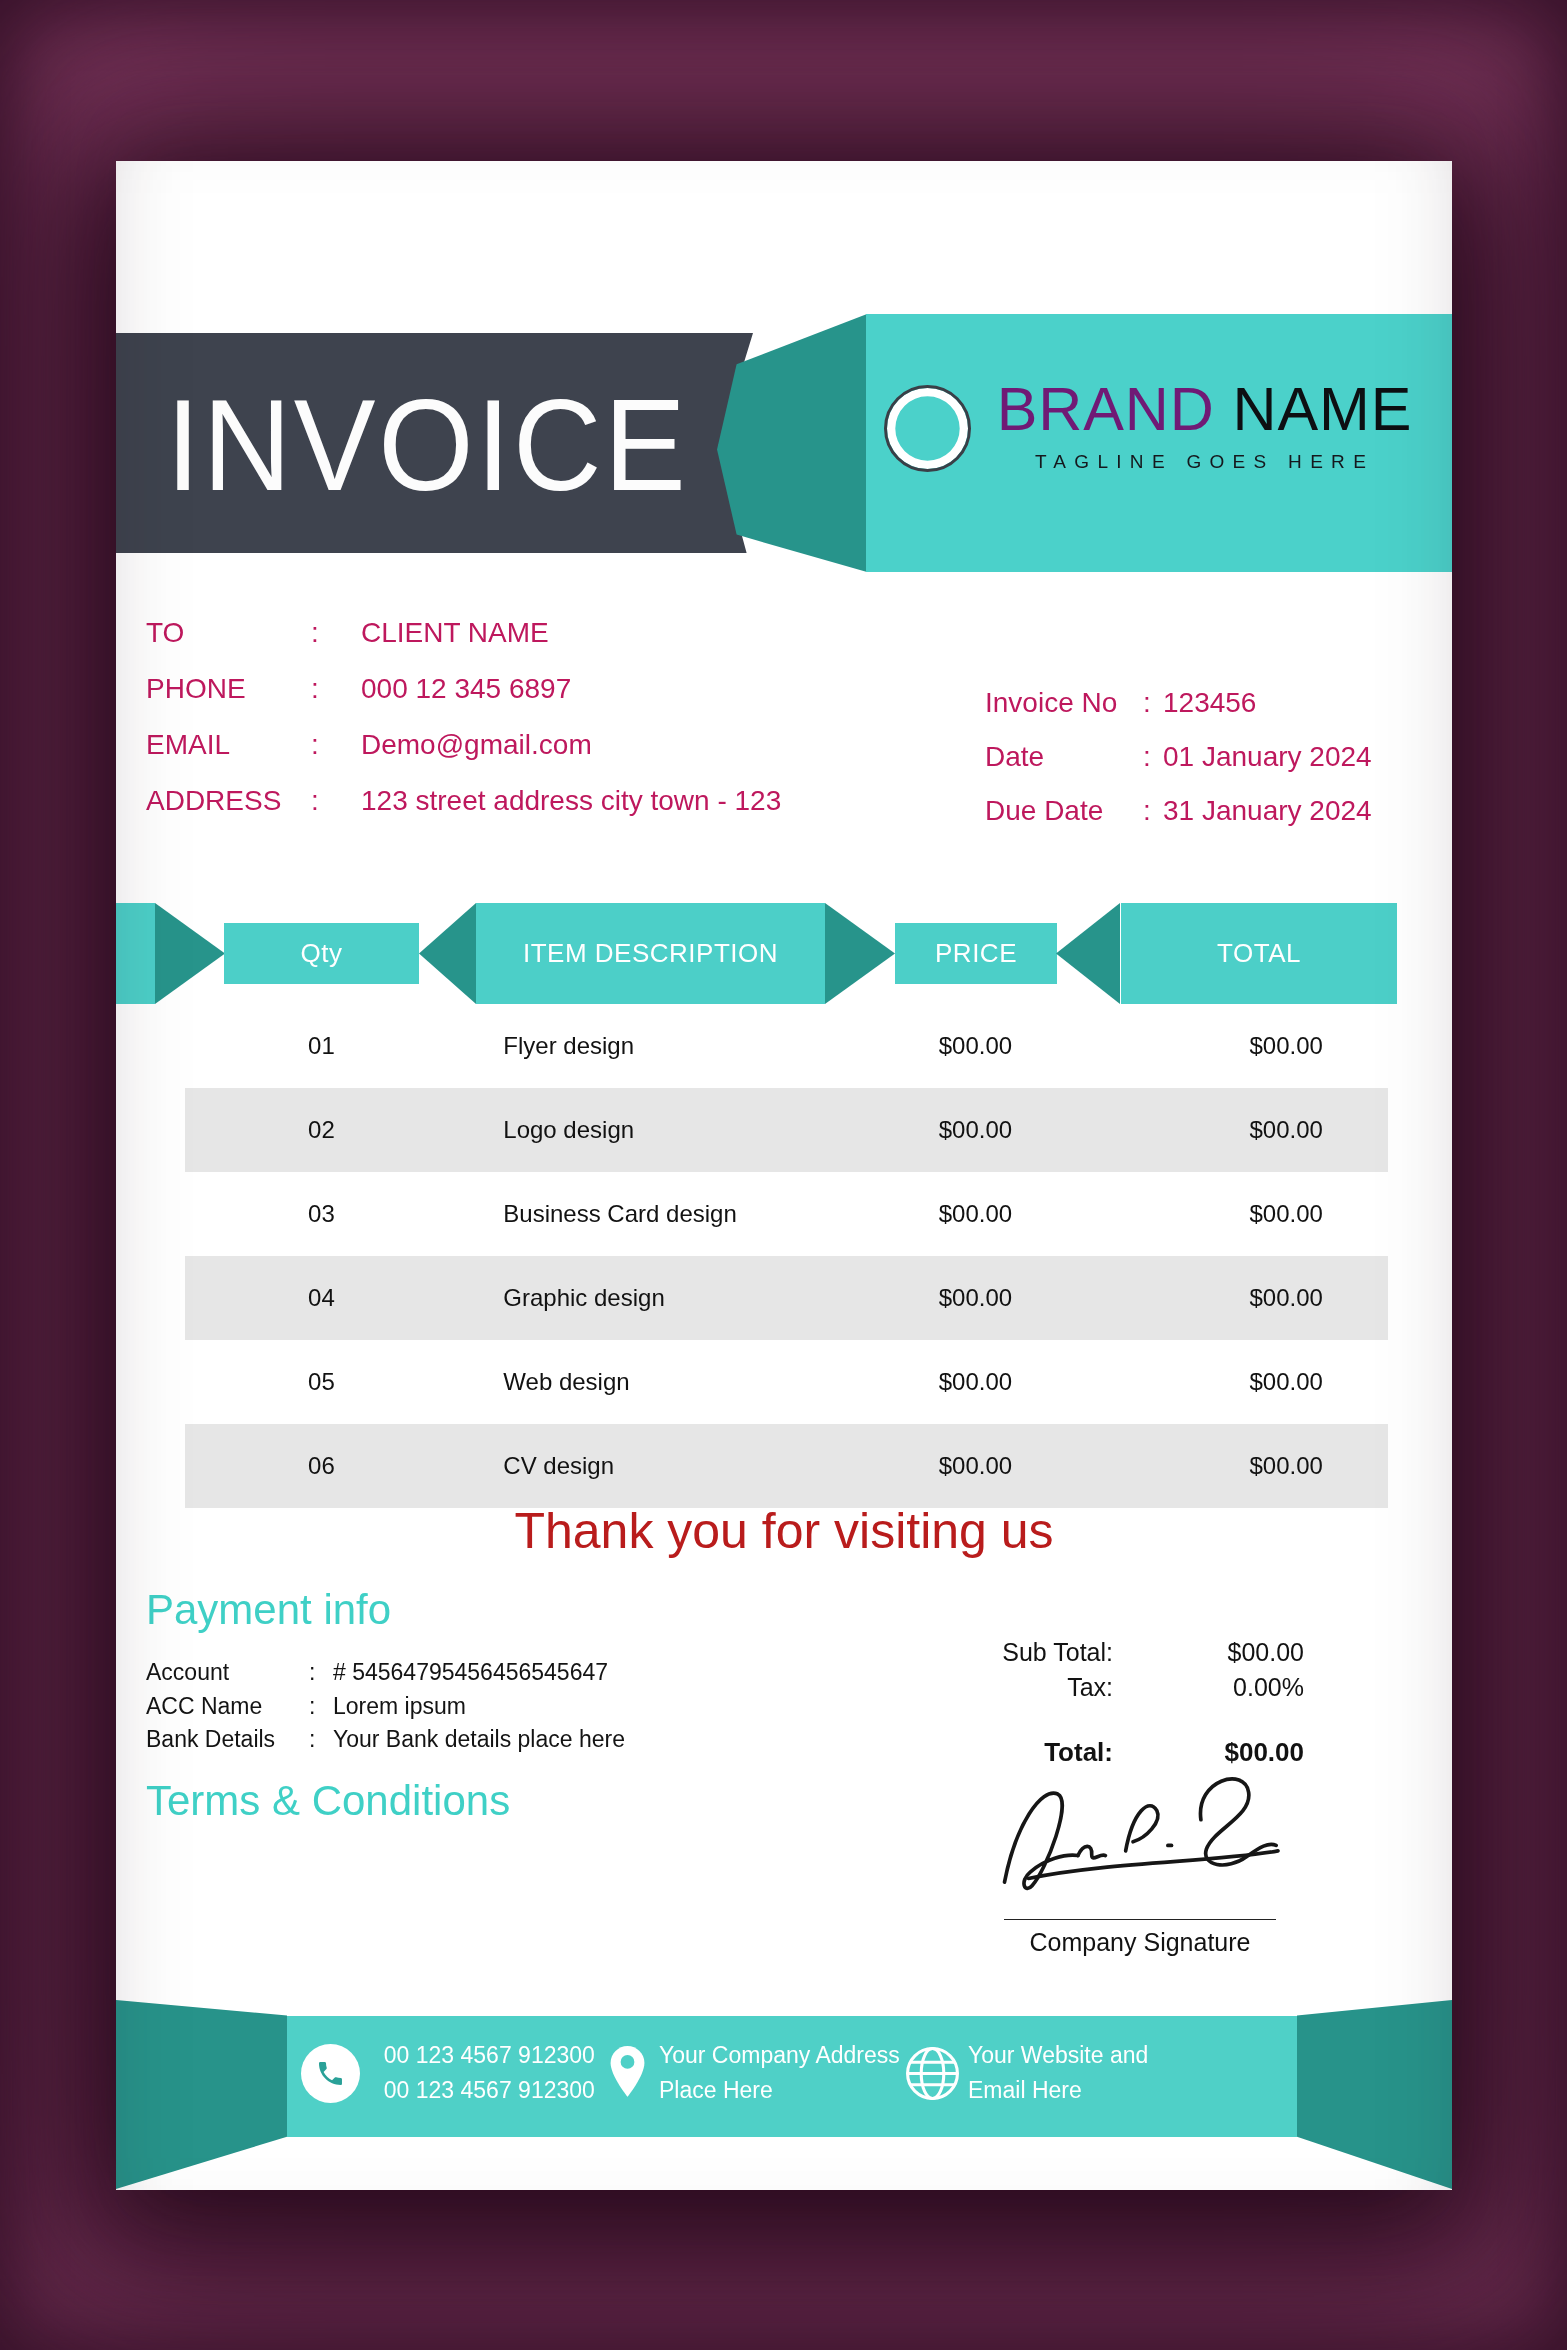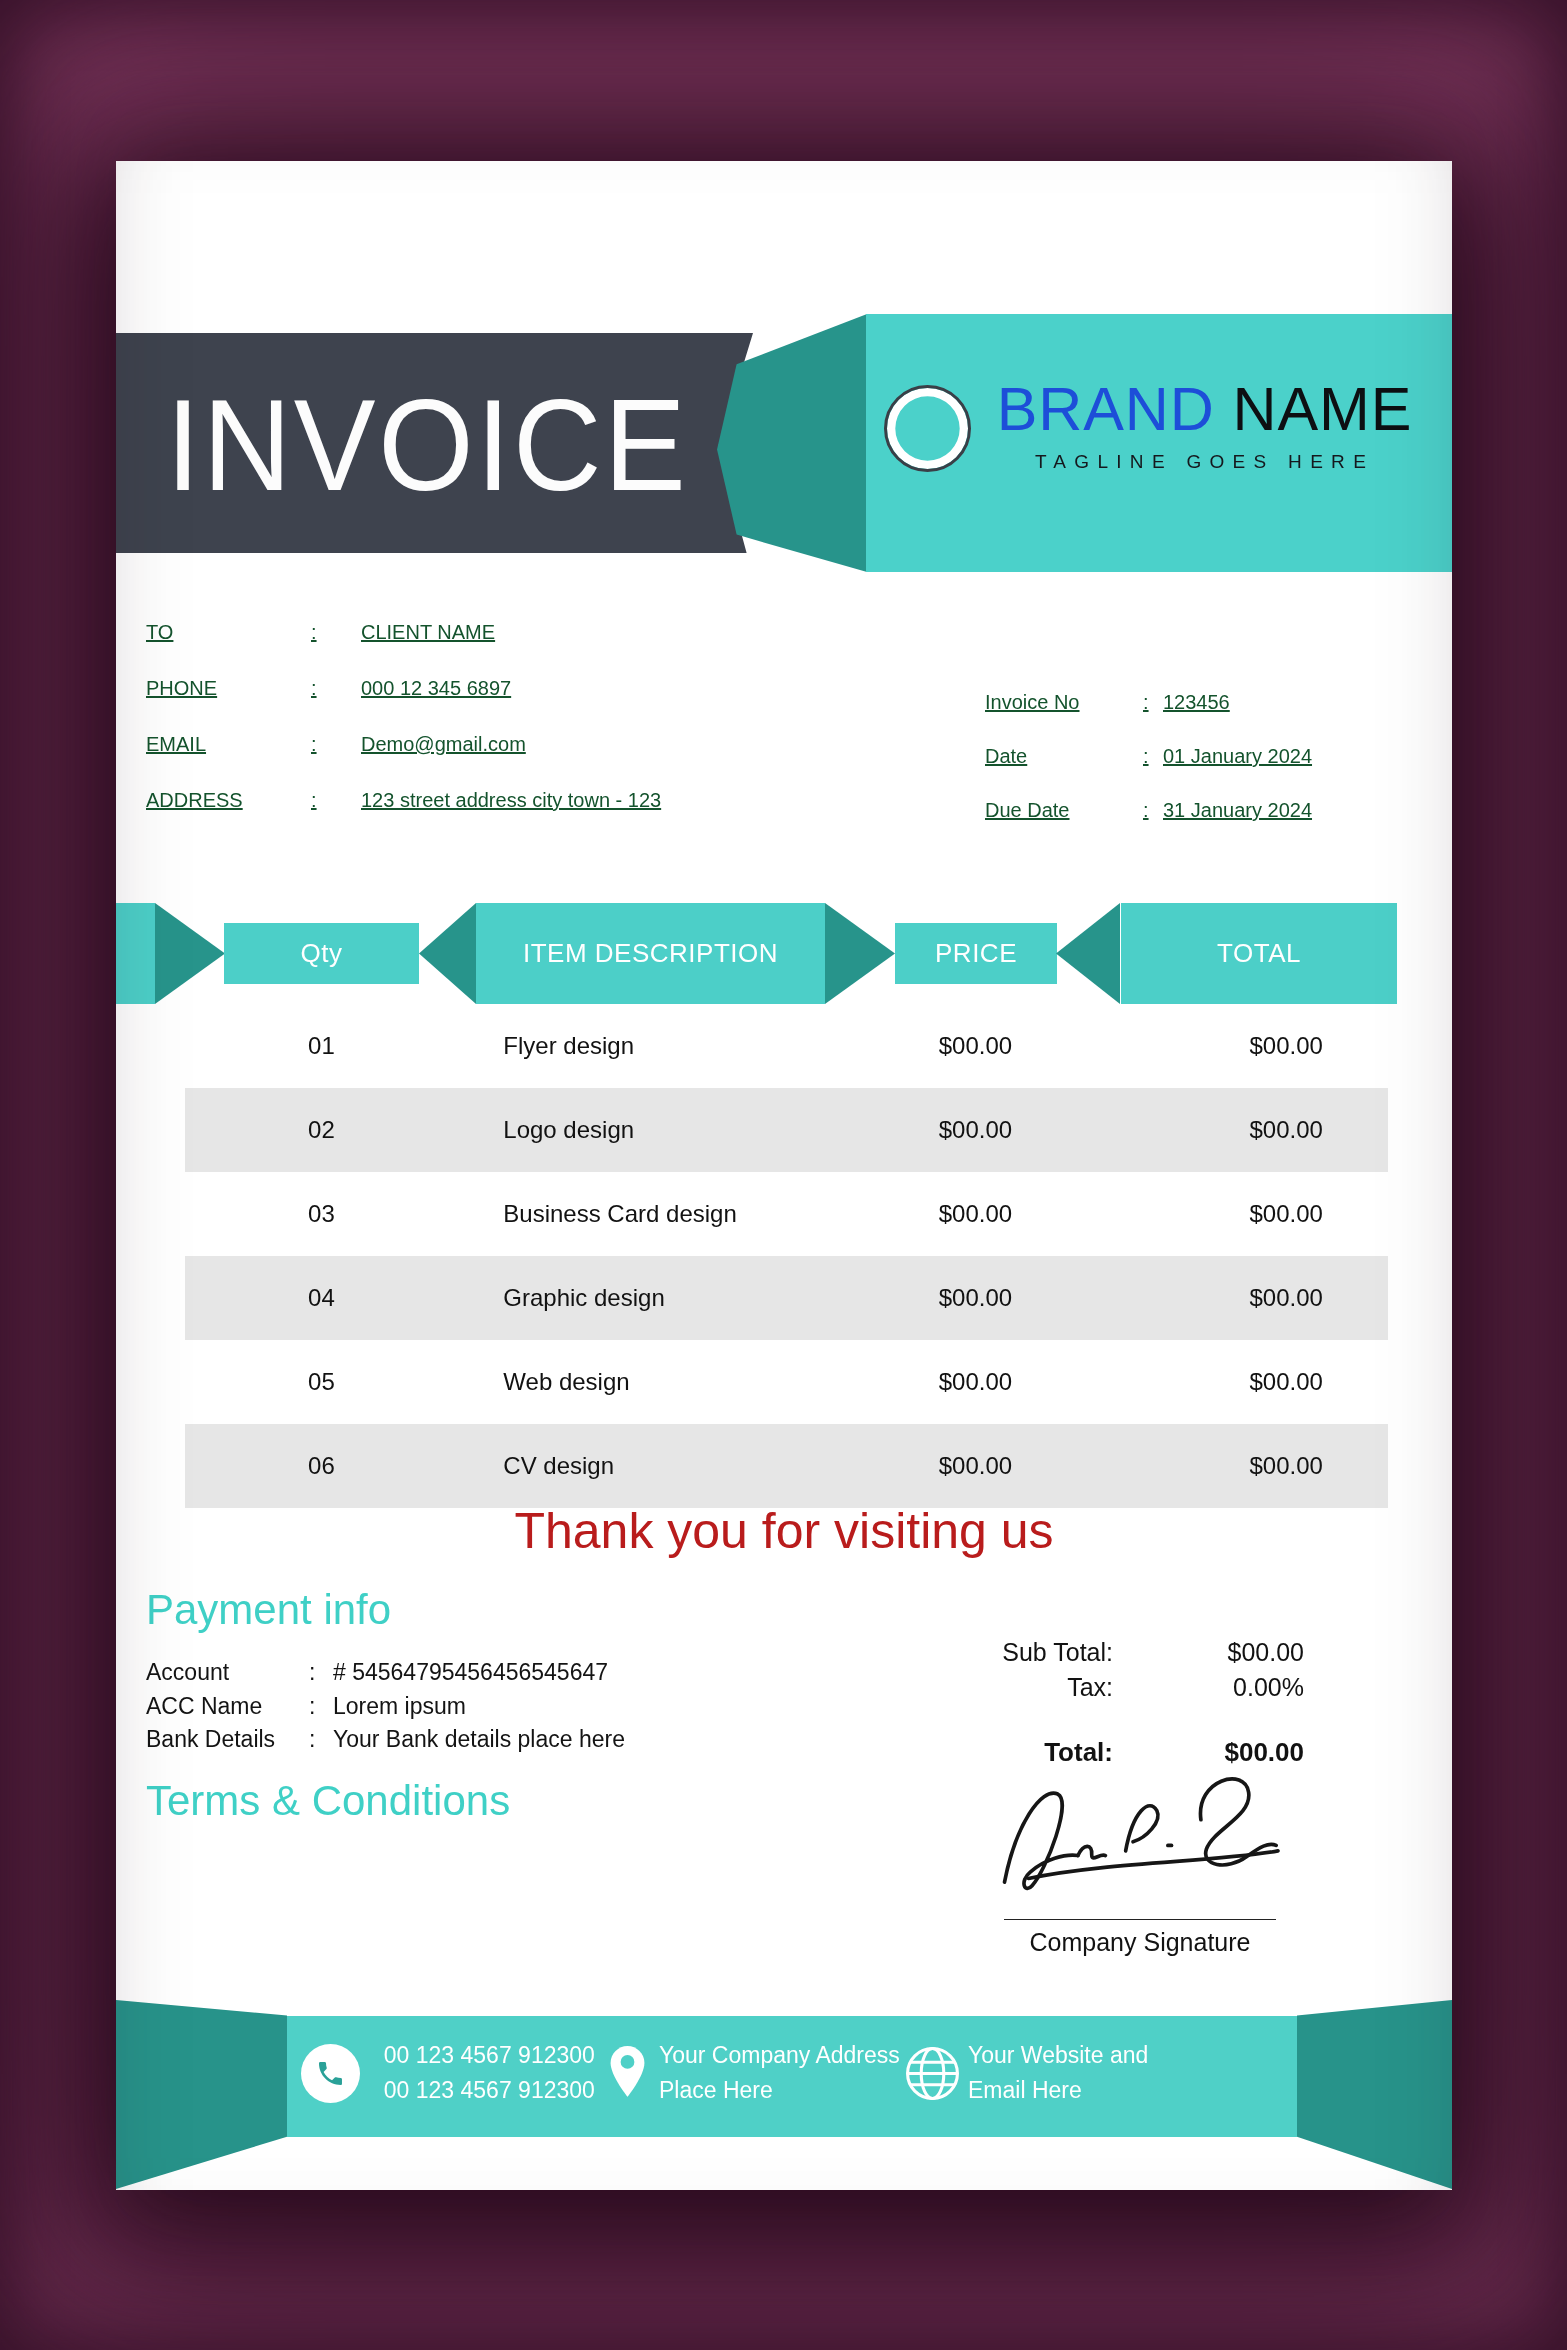--- a/index.html
+++ b/index.html
@@ -31,25 +31,25 @@
     left:588px;top:153px;width:163px;height:258px;background:#27948b;
     clip-path:polygon(100% 0,20% 19.5%,8% 52.5%,20% 85.5%,100% 100%);
   }
   .brand-panel{left:750px;top:153px;width:586px;height:258px;background:#4bd1ca;}
   .logo-circle{
     position:absolute;left:18.4px;top:71px;width:81px;height:81px;border-radius:50%;
     border:3.7px solid #3a3f47;box-shadow:inset 0 0 0 8.3px #ffffff;
   }
   .brand-text{position:absolute;left:118px;top:61px;width:441px;text-align:center;}
   .brand-name{font-size:61px;letter-spacing:0.9px;line-height:68px;white-space:nowrap;}
-  .brand-name .light{color:#1d4ed8;}
+  .brand-name .light{color:#701a75;}
   .brand-name .dark{color:#0d0f12;}
   .tagline{margin-top:8.3px;font-size:19px;letter-spacing:8.3px;color:#15181d;white-space:nowrap;}
   
-  .info-row{position:absolute;display:flex;font-size:20px;color:#14532d;line-height:29px;text-decoration:underline;}
+  .info-row{position:absolute;display:flex;font-size:28px;color:#be185d;line-height:29px;}
   .client-row{left:30px;width:698px;}
   .client-row .lbl{width:165px;}
   .client-row .col{width:50px;}
   .meta-row{left:869px;width:441px;margin-top:13px;}
   .meta-row .lbl{width:158px;}
   .meta-row .col{width:20px;}
   
   .rib{position:absolute;background:#4ccfc8;}
   .rib.block{top:742px;height:101px;}
   .rib.band{top:762px;height:61px;}

